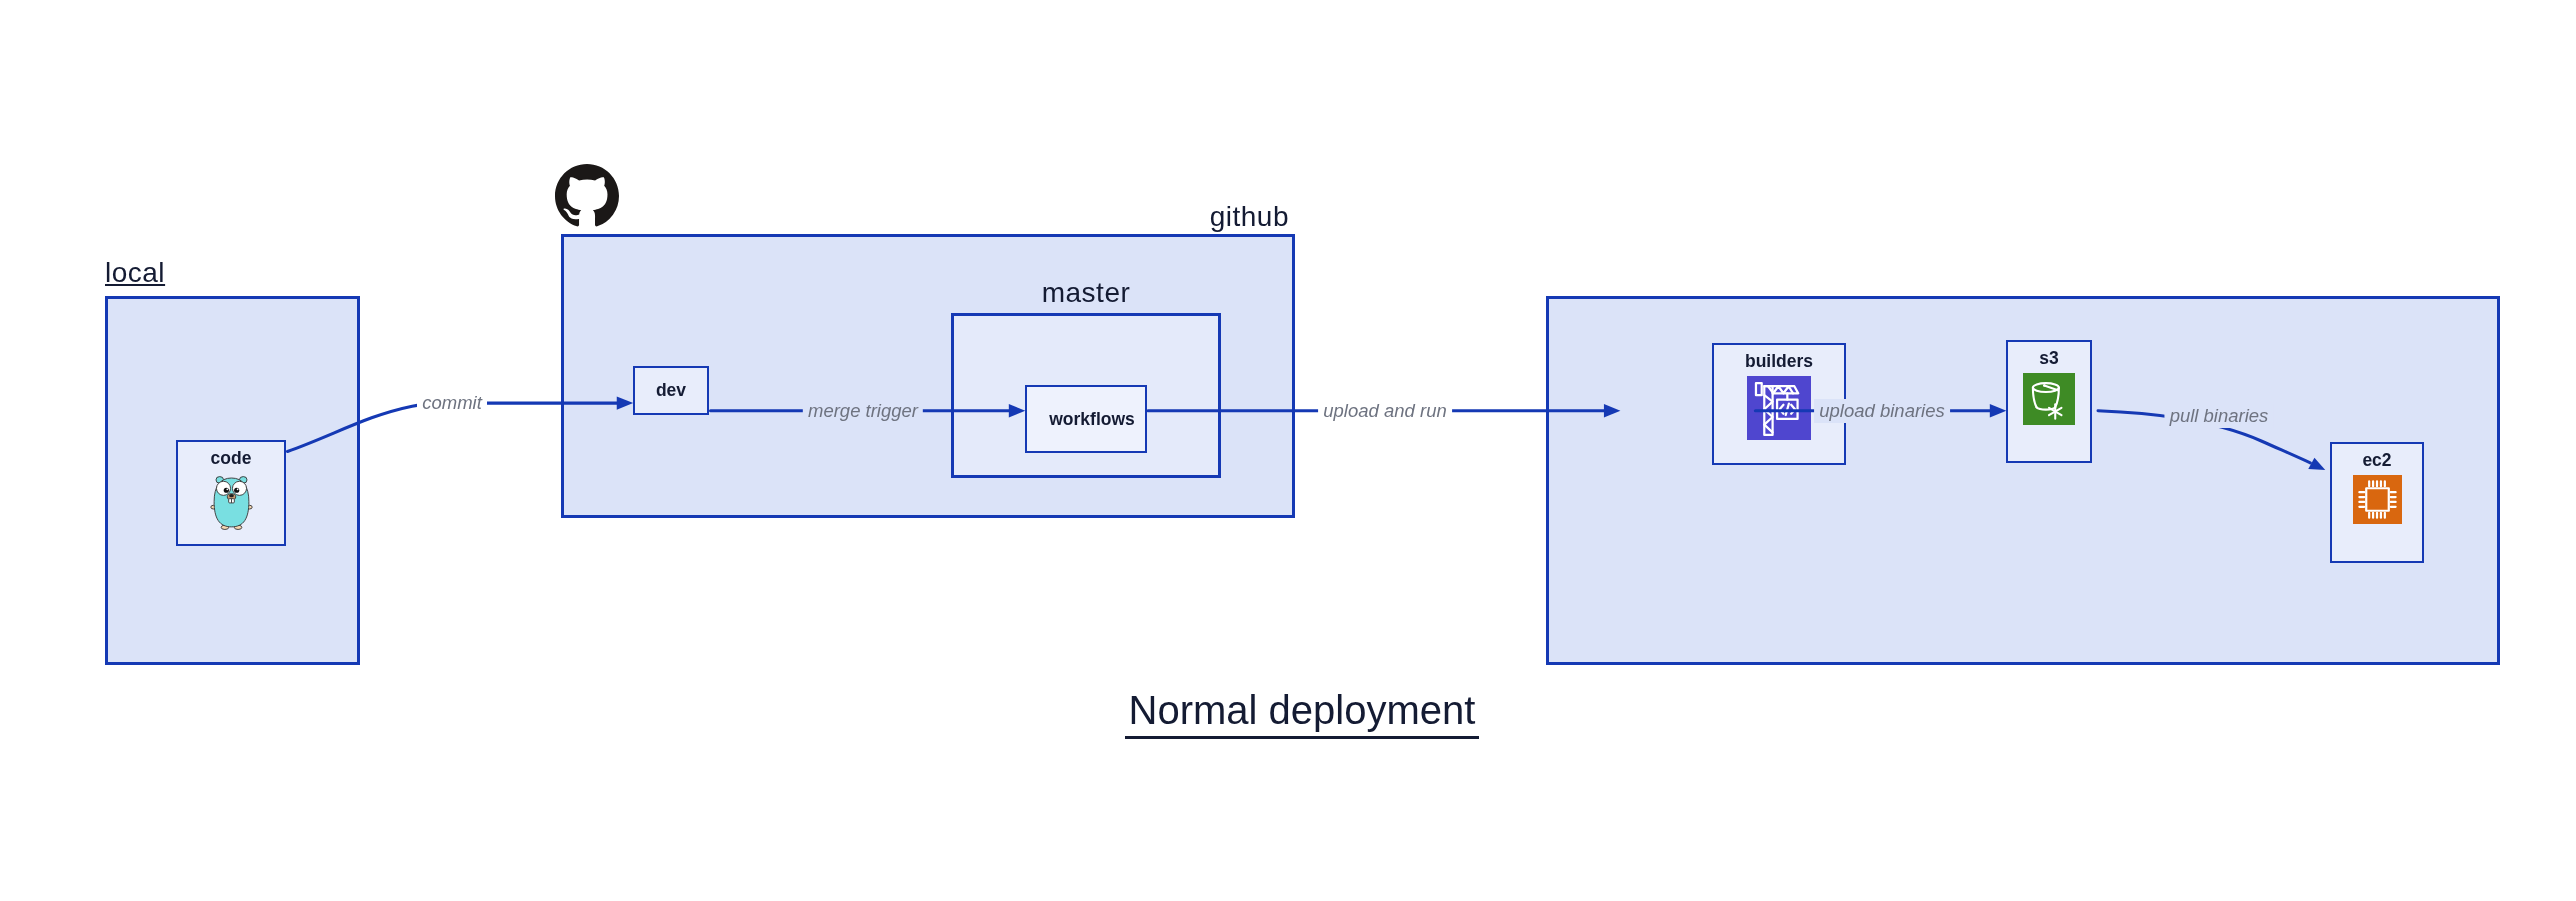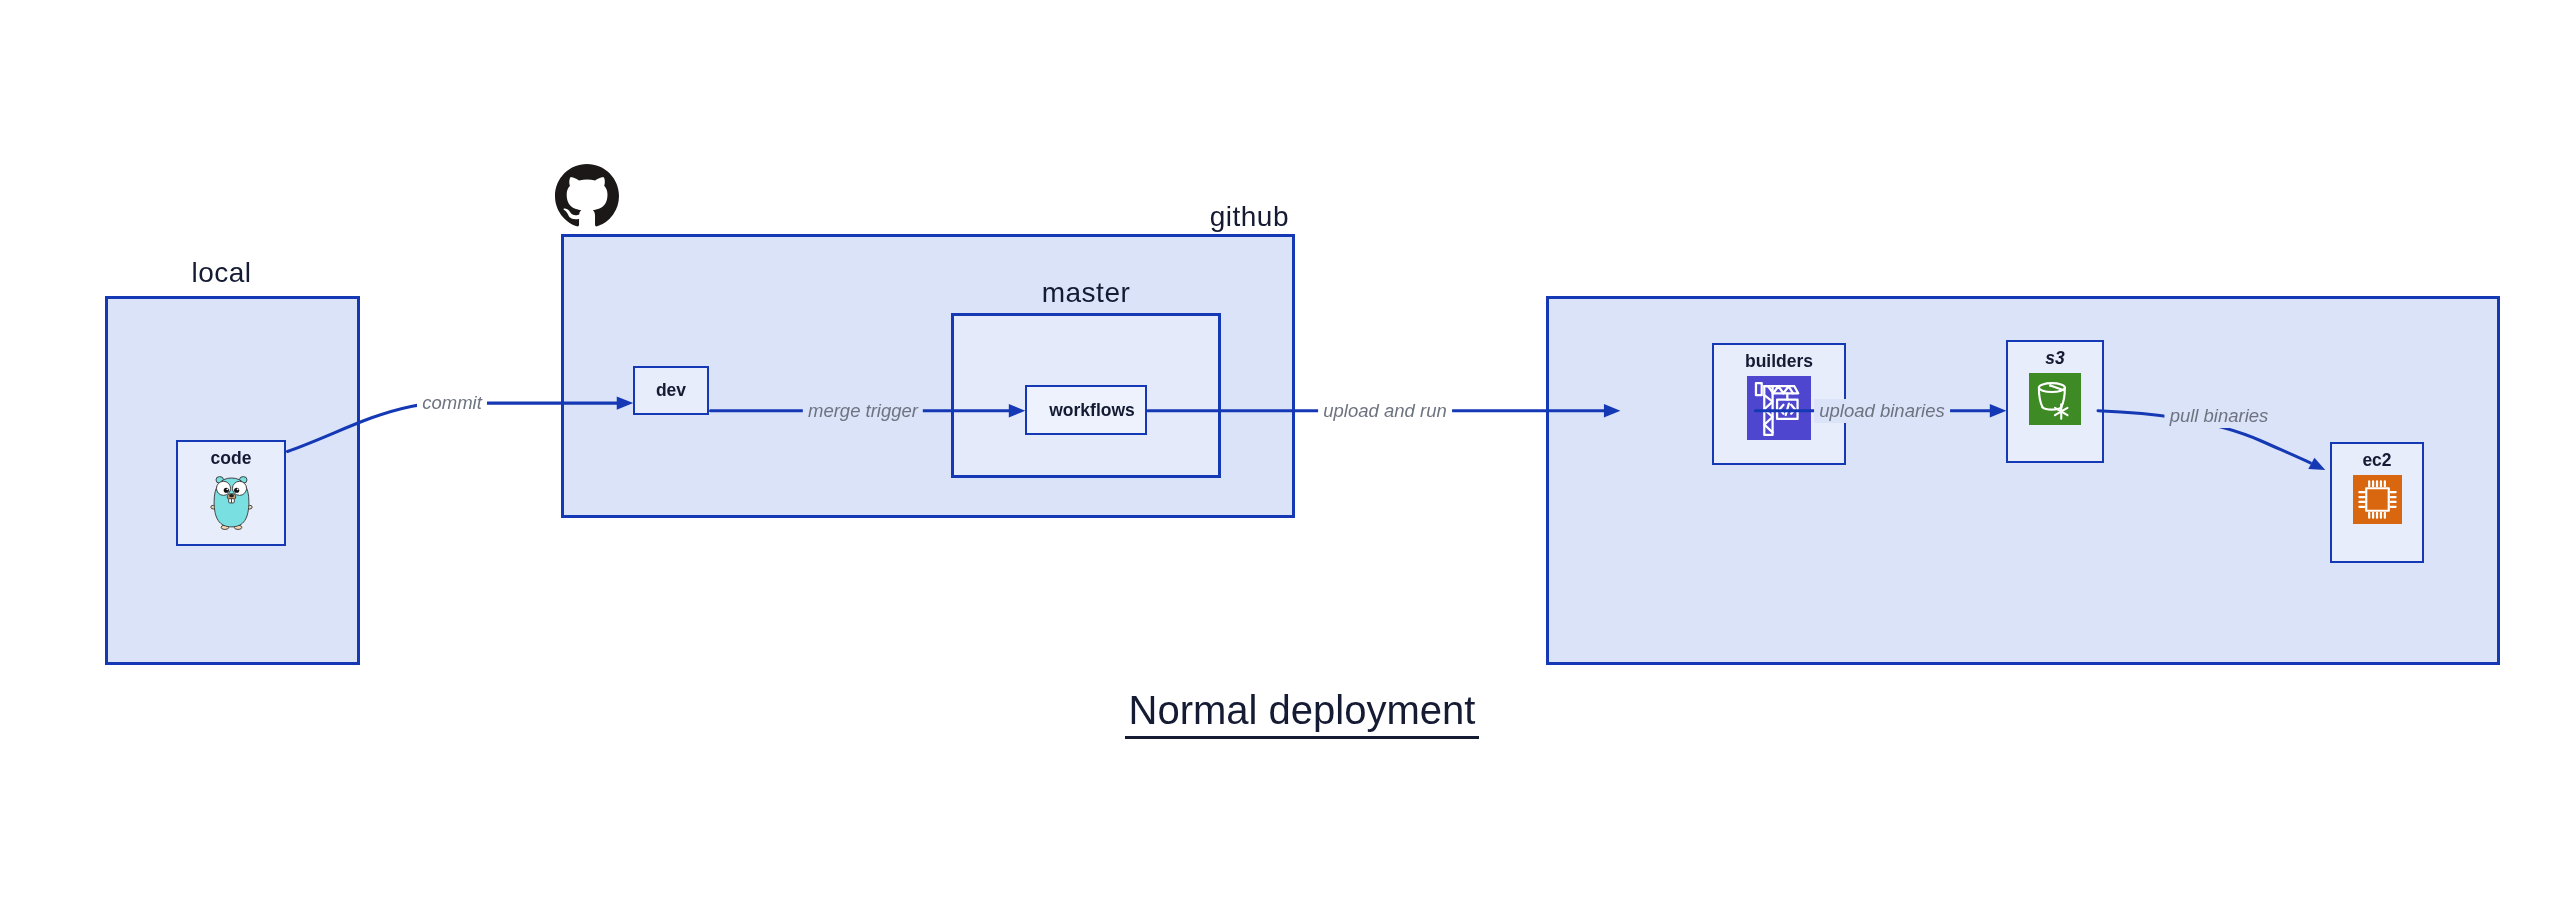--- a/index.html
+++ b/index.html
@@ -68,21 +68,21 @@
 </head>
 <body>
 
 <div id="stage">
 
   <div class="group" style="left:105px;top:296px;width:255px;height:369px;"></div>
   <div class="group" style="left:561px;top:234px;width:734px;height:284px;"></div>
   <div class="group" style="left:951px;top:313px;width:270px;height:165px;background:#e4eafa;"></div>
   <div class="group" style="left:1546px;top:296px;width:954px;height:369px;"></div>
 
-  <div class="group-label" style="left:94px;top:257px;width:255px;text-align:center;">local</div>
+  <div class="group-label" style="left:105px;top:257px;width:255px;text-align:left;text-decoration:underline;">local</div>
   <div class="group-label" style="left:561px;top:201px;width:728px;text-align:right;">github</div>
   <div class="group-label small" style="left:951px;top:279px;width:270px;text-align:center;">master</div>
 
   <svg id="github-logo" style="left:555px;top:164px;" width="64" height="64" viewBox="0 0 16 16">
     <path fill="var(--github-black)" d="M8 0C3.58 0 0 3.58 0 8c0 3.54 2.29 6.53 5.47 7.59.4.07.55-.17.55-.38 0-.19-.01-.82-.01-1.49-2.01.37-2.53-.49-2.69-.94-.09-.23-.48-.94-.82-1.13-.28-.15-.68-.52-.01-.53.63-.01 1.08.58 1.23.82.72 1.21 1.87.87 2.33.66.07-.52.28-.87.51-1.07-1.78-.2-3.64-.89-3.64-3.95 0-.87.31-1.59.82-2.15-.08-.2-.36-1.02.08-2.12 0 0 .67-.21 2.2.82.64-.18 1.32-.27 2-.27s1.36.09 2 .27c1.53-1.04 2.2-.82 2.2-.82.44 1.1.16 1.92.08 2.12.51.56.82 1.27.82 2.15 0 3.07-1.87 3.75-3.65 3.95.29.25.54.73.54 1.48 0 1.07-.01 1.93-.01 2.2 0 .21.15.46.55.38A8.01 8.01 0 0 0 16 8c0-4.42-3.58-8-8-8z"></path>
   </svg>
 
   <div class="node topstack" style="left:176px;top:440px;width:110px;height:106px;">
     <div class="node-label">code</div>
     <svg class="icon-wrap" width="47" height="57" viewBox="0 0 100 120">
@@ -105,21 +105,21 @@
         <rect x="44" y="54" width="12" height="9" rx="2" fill="#ffffff"></rect>
         <line x1="50" y1="54" x2="50" y2="63"></line>
       </g>
     </svg>
   </div>
 
   <div class="node center" style="left:633px;top:366px;width:76px;height:49px;">
     <div class="node-label">dev</div>
   </div>
 
-  <div class="node center" style="left:1025px;top:385px;width:122px;height:50px;background:var(--workflows-fill);padding-left:12px;">
+  <div class="node center" style="left:1025px;top:385px;width:122px;height:68px;background:var(--workflows-fill);padding-left:12px;">
     <div class="node-label">workflows</div>
   </div>
 
   <div class="node topstack" style="left:1712px;top:343px;width:134px;height:122px;">
     <div class="node-label">builders</div>
     <svg class="icon-wrap" width="64" height="64" viewBox="0 0 100 100">
       <rect width="100" height="100" fill="var(--codebuild-indigo)"></rect>
       <g stroke="#ffffff" stroke-width="3.5" fill="none" stroke-linejoin="round" stroke-linecap="round">
         <rect x="14" y="11" width="9" height="19"></rect>
         <rect x="27" y="16" width="13" height="76"></rect>
@@ -128,21 +128,21 @@
         <path d="M33,16 L41,27 L49,16 L57,27 L65,16 L72,27"></path>
         <path d="M63,27 V37"></path>
         <rect x="47" y="37" width="32" height="30"></rect>
         <path d="M57,45 L51,52 L57,59"></path>
         <path d="M69,45 L75,52 L69,59"></path>
         <path d="M65.5,43 L60.5,61"></path>
       </g>
     </svg>
   </div>
 
-  <div class="node topstack" style="left:2006px;top:340px;width:98px;height:123px;font-style:italic;">
+  <div class="node topstack" style="left:2006px;top:340px;width:86px;height:123px;">
     <div class="node-label">s3</div>
     <svg class="icon-wrap" width="52" height="52" viewBox="0 0 100 100">
       <rect width="100" height="100" fill="var(--s3-green)"></rect>
       <g stroke="#ffffff" stroke-width="4" fill="none" stroke-linecap="round">
         <ellipse cx="44" cy="28" rx="25" ry="8.5"></ellipse>
         <path d="M19,28 C19,44 22,58 26,66"></path>
         <path d="M69,28 C69,44 66,58 62,66"></path>
         <path d="M26,66 C32,72 56,72 62,66"></path>
         <path d="M67,33 L41,24"></path>
         <circle cx="41" cy="24" r="2.5" fill="#ffffff" stroke="none"></circle>

